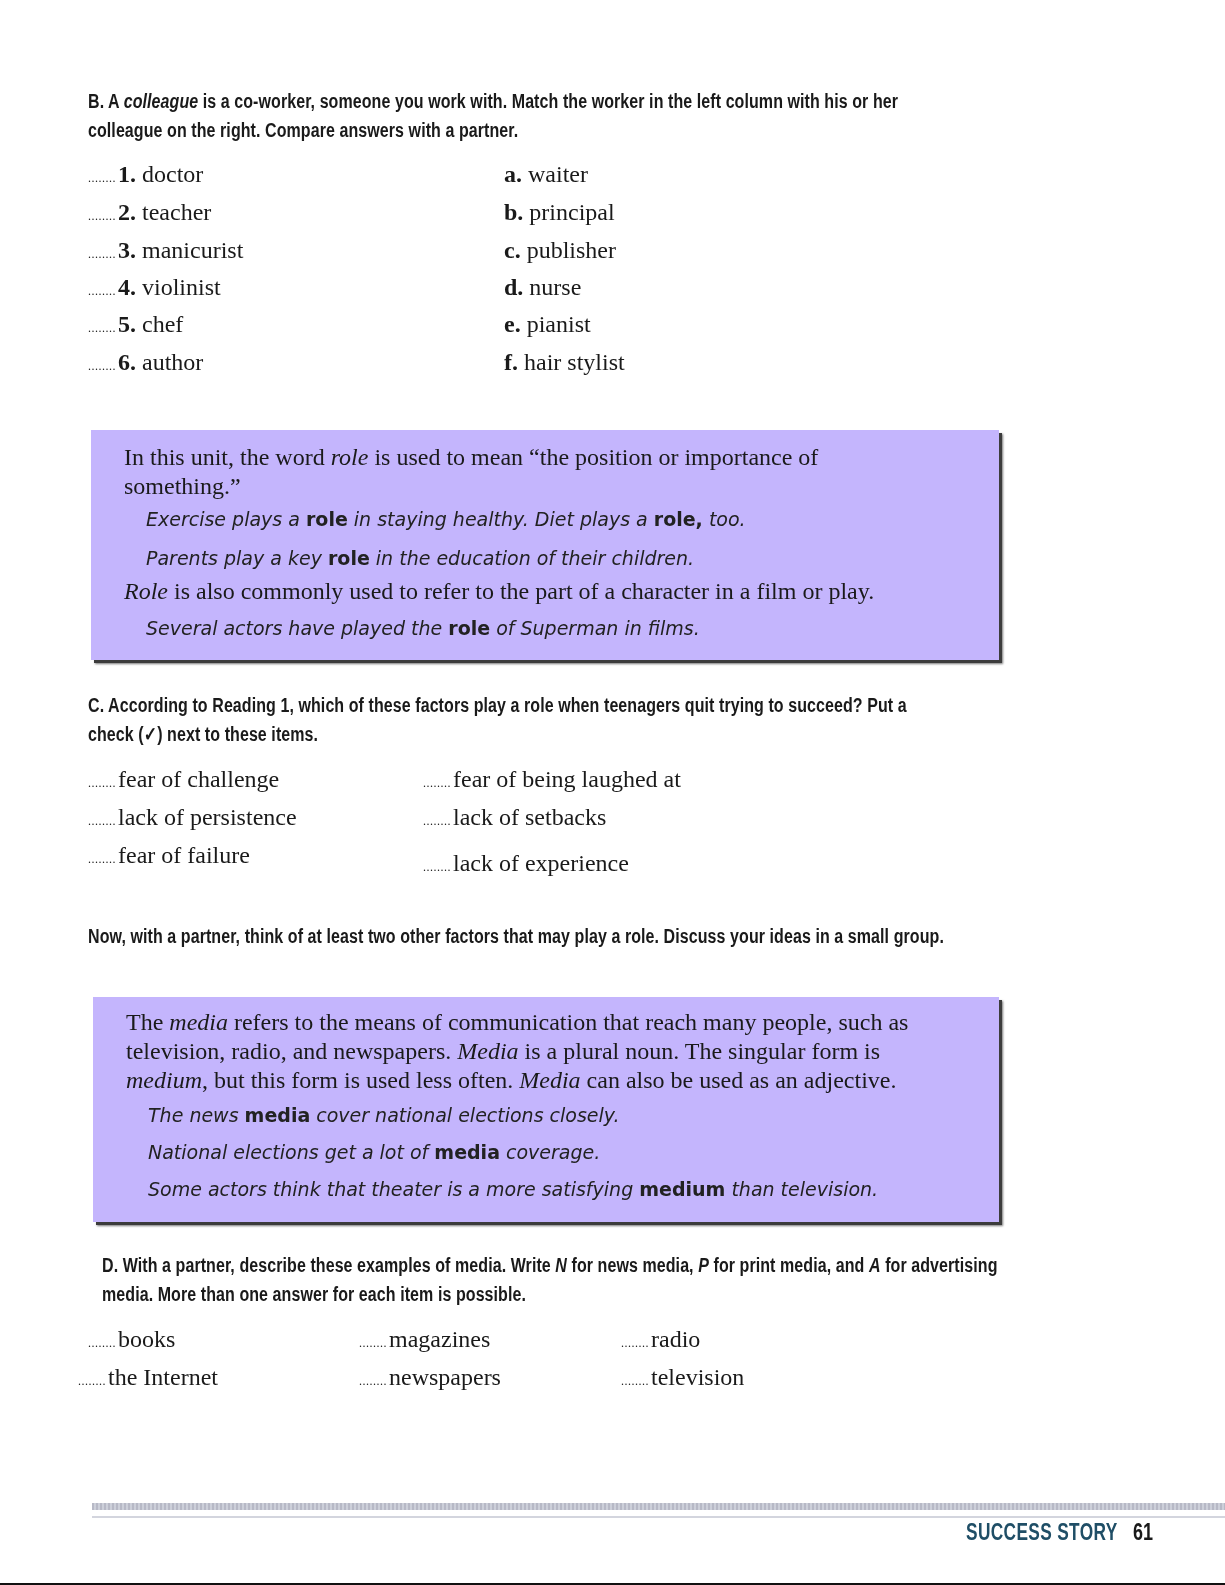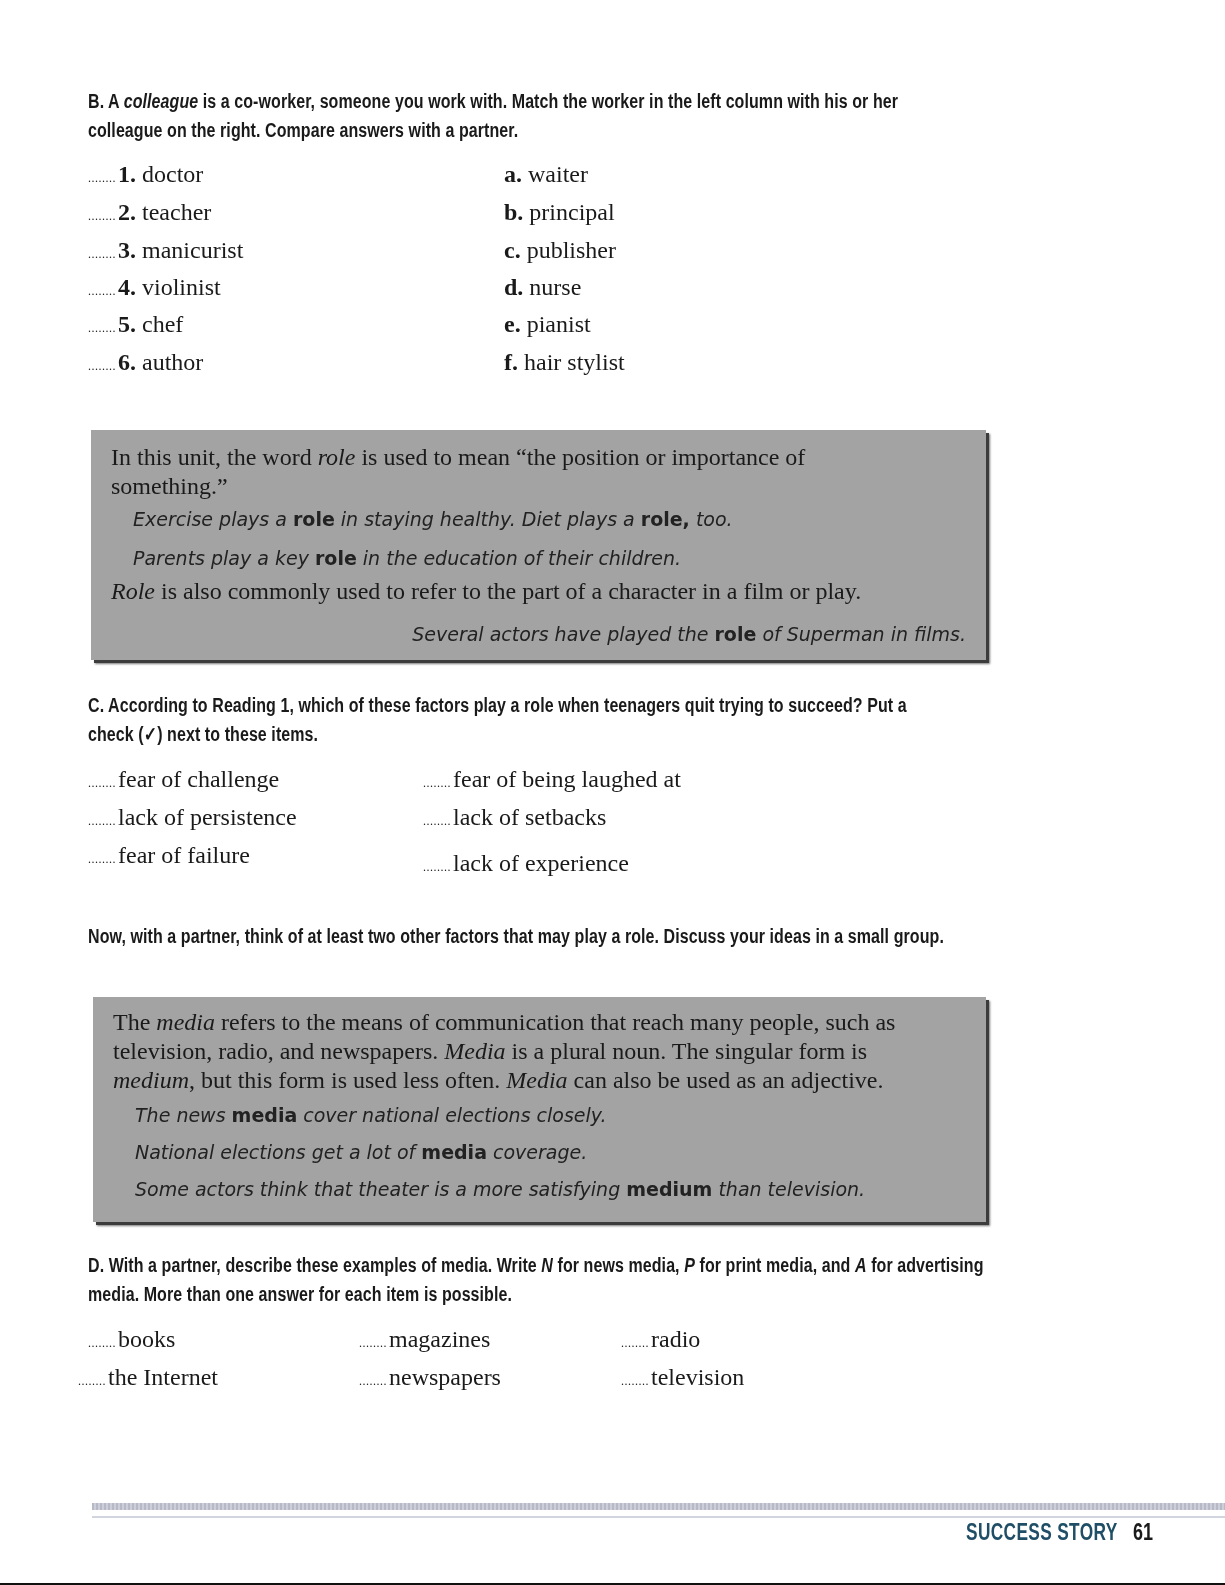--- a/index.html
+++ b/index.html
@@ -4,21 +4,21 @@
 <style>
   html, body { margin: 0; padding: 0; background: #ffffff; }
   body { width: 1225px; height: 1585px; position: relative; overflow: hidden; color: #1a1a1a; }
   .cond { font-family: "Liberation Sans", sans-serif; font-weight: bold; font-size: 20px; line-height: 29px; transform: scaleX(0.80); transform-origin: left top; letter-spacing: 0.1px; }
 
   .instr { position: absolute; left: 88px; width: 1110px; }
   .row { position: absolute; font-family: "Liberation Serif", serif; font-size: 24px; line-height: 30px; white-space: nowrap; }
   .dots { font-size: 12px; letter-spacing: 0.5px; vertical-align: baseline; margin-right: 2px; }
   .num { font-weight: bold; }
 
-  .box { position: absolute; background: #a3a3a3; box-shadow: 3px 3px 0 #3c3c3c, 4px 4px 2px #777; }
+  .box { position: absolute; background: #c4b5fd; box-shadow: 3px 3px 0 #3c3c3c, 4px 4px 2px #777; padding-left: 13px; }
   .box .p { font-family: "Liberation Serif", serif; font-size: 24px; line-height: 29px; margin: 0; }
   .box .ex { margin: 0 0 0 22px; font-family: "DejaVu Sans", sans-serif; font-style: italic; font-size: 19px; line-height: 37px; color: #222; }
   .box .ex b { font-style: normal; font-weight: bold; }
 
   .footer-bar1 { position: absolute; left: 92px; top: 1503px; width: 1133px; height: 7px; background: repeating-linear-gradient(90deg, #b7b9c6 0 2px, #cdd0da 2px 4px); }
   .footer-bar2 { position: absolute; left: 92px; top: 1516px; width: 1133px; height: 2px; background: #d3d5de; }
   .footer-title { position: absolute; left: 966px; top: 1518px; font-family: "Liberation Sans", sans-serif; font-weight: bold; font-size: 24px; color: #1f4e66; transform: scaleX(0.72); transform-origin: left top; letter-spacing: 0.5px; }
   .footer-page { position: absolute; left: 1133px; top: 1518px; font-family: "Liberation Sans", sans-serif; font-weight: bold; font-size: 24px; color: #1a1a1a; transform: scaleX(0.75); transform-origin: left top; }
   .bottom-rule { position: absolute; left: 0; top: 1583px; width: 1225px; height: 2px; background: #111; }
 </style>
@@ -57,21 +57,21 @@
     <p class="p">
       <span>In this unit, the word</span>
       <i>role</i>
       <span>is used to mean “the position or importance of something.”</span>
     </p>
   </div>
   <div style="padding:0 20px;">
     <p class="ex"><span>Exercise plays a</span> <b>role</b> <span>in staying healthy. Diet plays a</span> <b>role,</b> <span>too.</span></p>
     <p class="ex" style="margin-top:2px;"><span>Parents play a key</span> <b>role</b> <span>in the education of their children.</span></p>
     <p class="p" style="margin:0;"><i>Role</i> <span>is also commonly used to refer to the part of a character in a film or play.</span></p>
-    <p class="ex" style="margin-top:10px;text-align:right;"><span>Several actors have played the</span> <b>role</b> <span>of Superman in films.</span></p>
+    <p class="ex" style="margin-top:4px;"><span>Several actors have played the</span> <b>role</b> <span>of Superman in films.</span></p>
   </div>
 </div>
 
 <div class="instr" style="top:691px;">
   <div class="cond" style="width:1040px;">
     <span>C.</span>
     <span>According to Reading 1, which of these factors play a role when teenagers quit trying to succeed? Put a check (✓) next to these items.</span>
   </div>
 </div>
 
@@ -103,21 +103,21 @@
       <span>can also be used as an adjective.</span>
     </p>
   </div>
   <div style="padding:2px 20px 0 20px;">
     <p class="ex"><span>The news</span> <b>media</b> <span>cover national elections closely.</span></p>
     <p class="ex"><span>National elections get a lot of</span> <b>media</b> <span>coverage.</span></p>
     <p class="ex"><span>Some actors think that theater is a more satisfying</span> <b>medium</b> <span>than television.</span></p>
   </div>
 </div>
 
-<div class="instr" style="top:1251px;">
+<div class="instr" style="top:1251px;margin-left:14px;">
   <div class="cond" style="width:1130px;">
     <span>D.</span>
     <span>With a partner, describe these examples of media. Write</span>
     <i>N</i>
     <span>for news media,</span>
     <i>P</i>
     <span>for print media, and</span>
     <i>A</i>
     <span>for advertising media. More than one answer for each item is possible.</span>
   </div>

